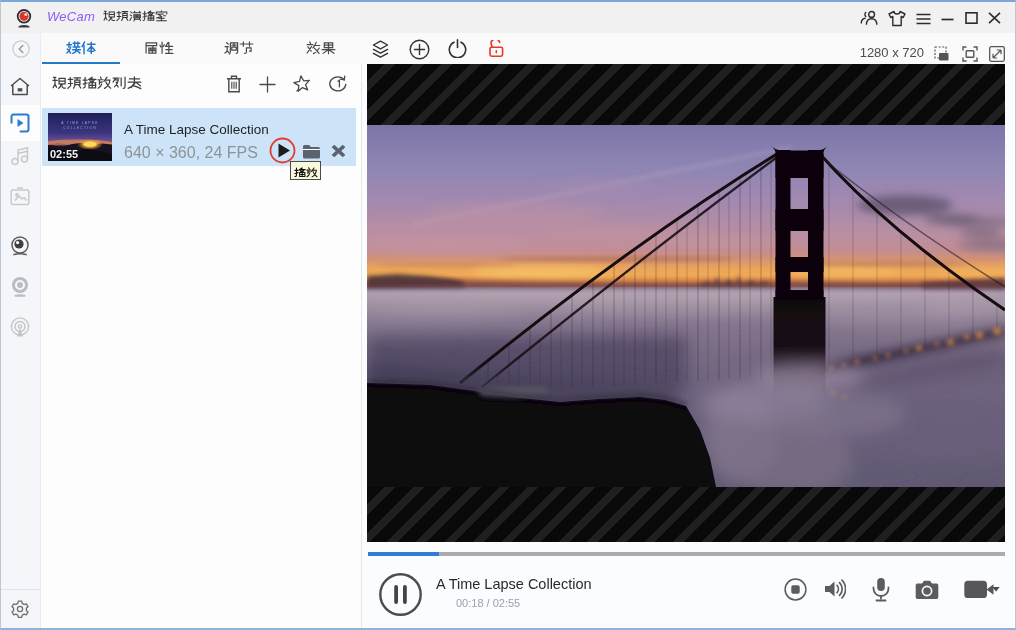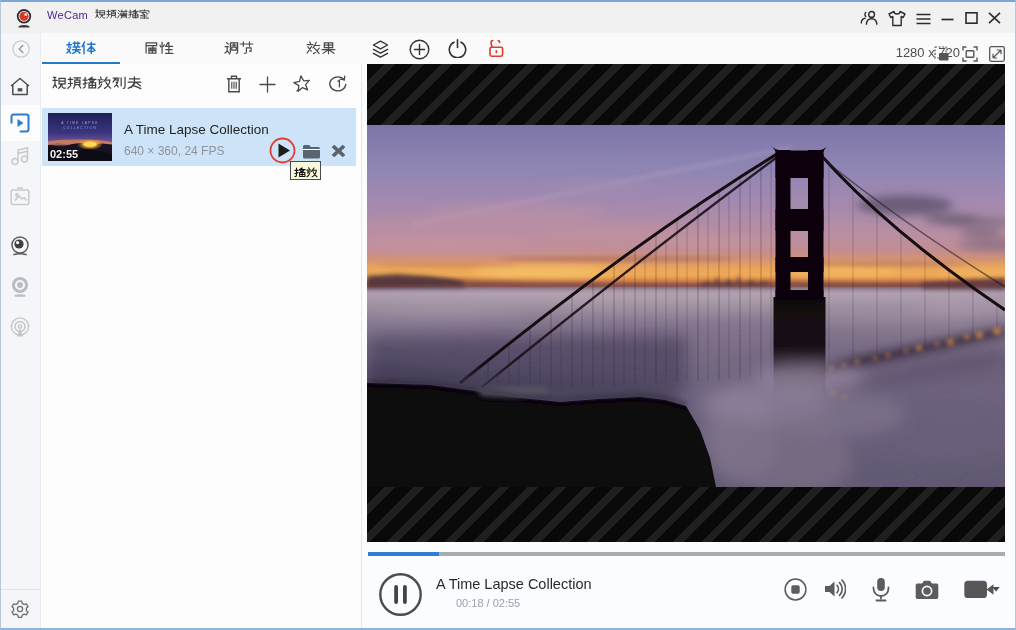--- a/index.html
+++ b/index.html
@@ -2,21 +2,21 @@
 <html><head>
 <meta charset="utf-8">
 <style>
 html,body{margin:0;padding:0;}
 body{width:1016px;height:630px;position:relative;overflow:hidden;
   font-family:"Liberation Sans",sans-serif;background:#fbfcfe;}
 .abs{position:absolute;}
 #frame{position:absolute;inset:0;border-top:2px solid #79a7d8;border-bottom:2px solid #8db4dd;
   border-left:1px solid #b9c7d4;border-right:1px solid #b9c7d4;box-sizing:border-box;pointer-events:none;z-index:50;}
 #titlebar{left:1px;top:2px;width:1014px;height:31px;background:#f1f1f1;}
-#title-text{left:47px;top:9px;font-size:11px;color:#4c1d95;}
+#title-text{left:47px;top:9px;font-size:13px;color:#8b5cf6;font-style:italic;}
 #tabrow{left:1px;top:33px;width:1014px;height:31px;background:#fafafa;}
 #sidebar{left:1px;top:33px;width:39px;height:595px;background:#f4f6f9;border-right:1px solid #e9ebee;box-sizing:content-box;}
 #sideSel{left:1px;top:105px;width:39px;height:36px;background:#fdfdfd;}
 #panel{left:41px;top:64px;width:320px;height:564px;background:#fdfdfd;border-right:1px solid #e4e6e8;}
 #item{left:1px;top:44px;width:314px;height:58px;background:#cde4f8;}
 #stage{left:367px;top:64px;width:638px;height:478px;background:#0a0a0a;}
 .stripes{left:0;width:638px;background:repeating-linear-gradient(135deg,#090909 0 12.6px,#1f1f1f 12.6px 20.2px);}
 #progTrack{left:368px;top:552px;width:637px;height:4px;background:#a9abad;}
 #progFill{left:368px;top:552px;width:71px;height:4px;background:#2e7ed2;}
 #ctlbar{left:367px;top:556px;width:648px;height:72px;background:#fafcff;}
@@ -165,21 +165,21 @@
 <svg class="ic" style="left:448px;top:39px" width="19" height="19" viewBox="0 0 19 19" fill="none" stroke="#333" stroke-width="1.6" stroke-linecap="round">
   <path d="M6 3.2 A8.2 8.2 0 1 0 13 3.2"></path>
     <path d="M9.5 0.9 v7.6"></path>
 </svg>
 <svg class="ic" style="left:487px;top:40px" width="18" height="17" viewBox="0 0 18 17" fill="none" stroke="#e8372c" stroke-width="1.6" stroke-linejoin="round">
   <rect x="3" y="7.2" width="12.6" height="9" rx="1.6"></rect>
   <path d="M5.2 7 L4.2 4.4 A4.3 4.3 0 0 1 12.3 1.6 L12.8 3"></path>
   <path d="M9.3 10.8 v1.8" stroke-linecap="round"></path>
 </svg>
 
-<div class="abs" style="left:880px;top:45px;width:80px;text-align:right;font-size:13px;color:#4c4c4c">1280 x 720</div>
+<div class="abs" style="left:844px;top:45px;width:80px;text-align:right;font-size:13px;color:#4c4c4c">1280 x 720</div>
 <svg class="ic" style="left:934px;top:46px" width="16" height="16" viewBox="0 0 16 16" fill="none">
   <rect x="1" y="1" width="11" height="11" stroke="#555" stroke-width="1.2" stroke-dasharray="2 1.6"></rect>
   <rect x="5" y="7" width="9.5" height="7.5" rx="1" fill="#555"></rect>
 </svg>
 <svg class="ic" style="left:962px;top:46px" width="16" height="16" viewBox="0 0 16 16" fill="none" stroke="#555" stroke-width="1.4">
   <path d="M1 4.5 V1 H4.5 M11.5 1 H15 V4.5 M15 11.5 V15 H11.5 M4.5 15 H1 V11.5"></path>
   <rect x="4.2" y="4.7" width="7.6" height="6.6" rx="0.8"></rect>
 </svg>
 <svg class="ic" style="left:989px;top:46px" width="16" height="16" viewBox="0 0 16 16" fill="none" stroke="#555" stroke-width="1.3">
   <rect x="0.7" y="0.7" width="14.6" height="14.6" rx="1.5"></rect>
@@ -291,21 +291,21 @@
     <path d="M0 32 L10 30 L20 31.5 L32 30 L44 31.5 L54 30.5 L64 31.5 L64 48 L0 48 Z" fill="#17121f"></path>
     <ellipse cx="42" cy="31.5" rx="13" ry="5.5" fill="url(#tsun)"></ellipse>
     <ellipse cx="42" cy="31.2" rx="6.5" ry="2.6" fill="#ffd95c"></ellipse>
     <ellipse cx="12" cy="30.5" rx="12" ry="2" fill="#c27a72" opacity="0.8"></ellipse>
     <path d="M0 35 L22 38 L40 36 L64 41 L64 48 L0 48 Z" fill="#0c0a13"></path>
     <text x="32" y="11" font-size="3.4" fill="#8fa6d8" text-anchor="middle" font-family="Liberation Sans" letter-spacing="1.2">A TIME LAPSE</text>
     <text x="32" y="16" font-size="3.4" fill="#8fa6d8" text-anchor="middle" font-family="Liberation Sans" letter-spacing="1.2">COLLECTION</text>
     <text x="2" y="45" font-size="11" fill="#f2f2f2" font-family="Liberation Sans" font-weight="bold">02:55</text>
   </svg>
   <div class="abs" style="left:83px;top:58px;font-size:13.5px;color:#1f1f1f">A Time Lapse Collection</div>
-  <div class="abs" style="left:83px;top:80px;font-size:12px;color:#8d9399">640 × 360, 24 FPS</div>
+  <div class="abs" style="left:83px;top:80px;font-size:16px;color:#8d9399">640 × 360, 24 FPS</div>
   <svg class="abs" style="left:228px;top:73px" width="28" height="28" viewBox="0 0 28 28">
     <circle cx="13.5" cy="13.5" r="12" fill="none" stroke="#e23b30" stroke-width="1.8"></circle>
     <path d="M9.5 6.5 L21 13.5 L9.5 20.5 Z" fill="#1d1d1d"></path>
   </svg>
   <svg class="abs" style="left:261px;top:80px" width="19" height="15" viewBox="0 0 19 15">
     <path d="M1 2.5 A1.5 1.5 0 0 1 2.5 1 H7 L9 3 H16.5 A1.5 1.5 0 0 1 18 4.5 V13 A1.5 1.5 0 0 1 16.5 14.5 H2.5 A1.5 1.5 0 0 1 1 13 Z" fill="#5a6470"></path>
     <path d="M1 5.5 h17" stroke="#fdfdfd" stroke-width="1"></path>
   </svg>
   <svg class="abs" style="left:290px;top:80px" width="15" height="14" viewBox="0 0 15 14">
     <path d="M1.2 3.2 L3.2 1.2 L7.5 5.0 L11.8 1.2 L13.8 3.2 L9.6 7 L13.8 10.8 L11.8 12.8 L7.5 9.0 L3.2 12.8 L1.2 10.8 L5.4 7 Z" fill="#5a6470" stroke="#5a6470" stroke-width="1" stroke-linejoin="round"></path>

